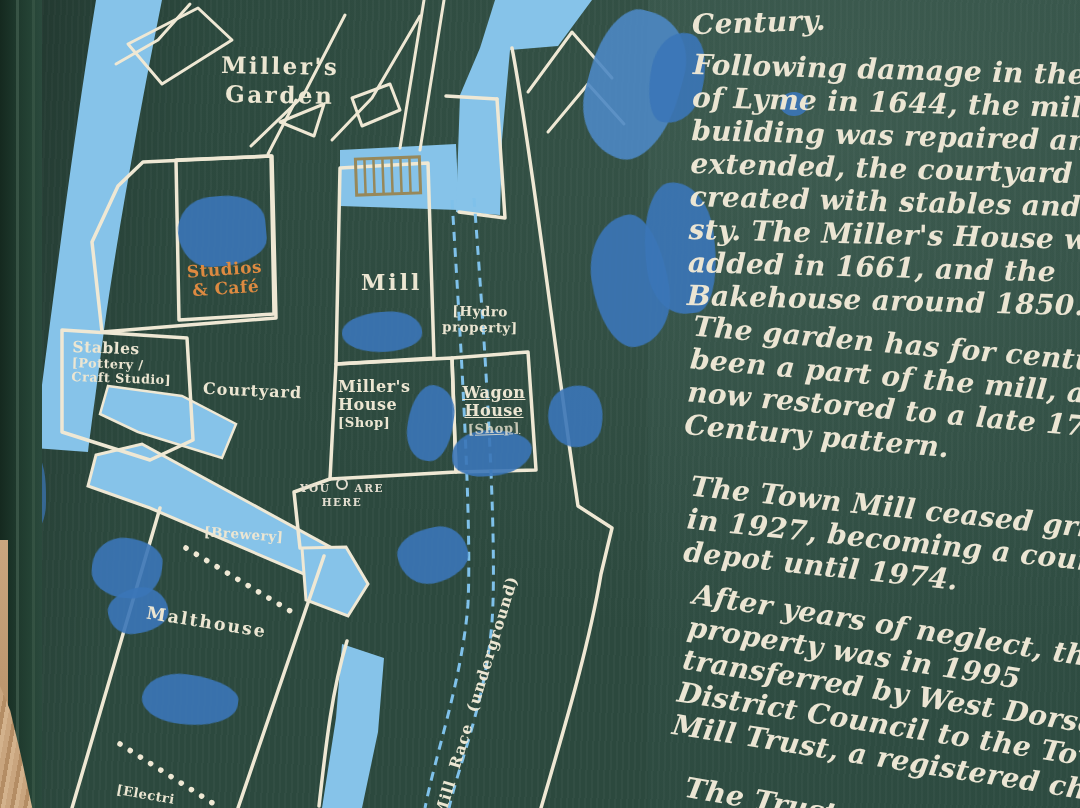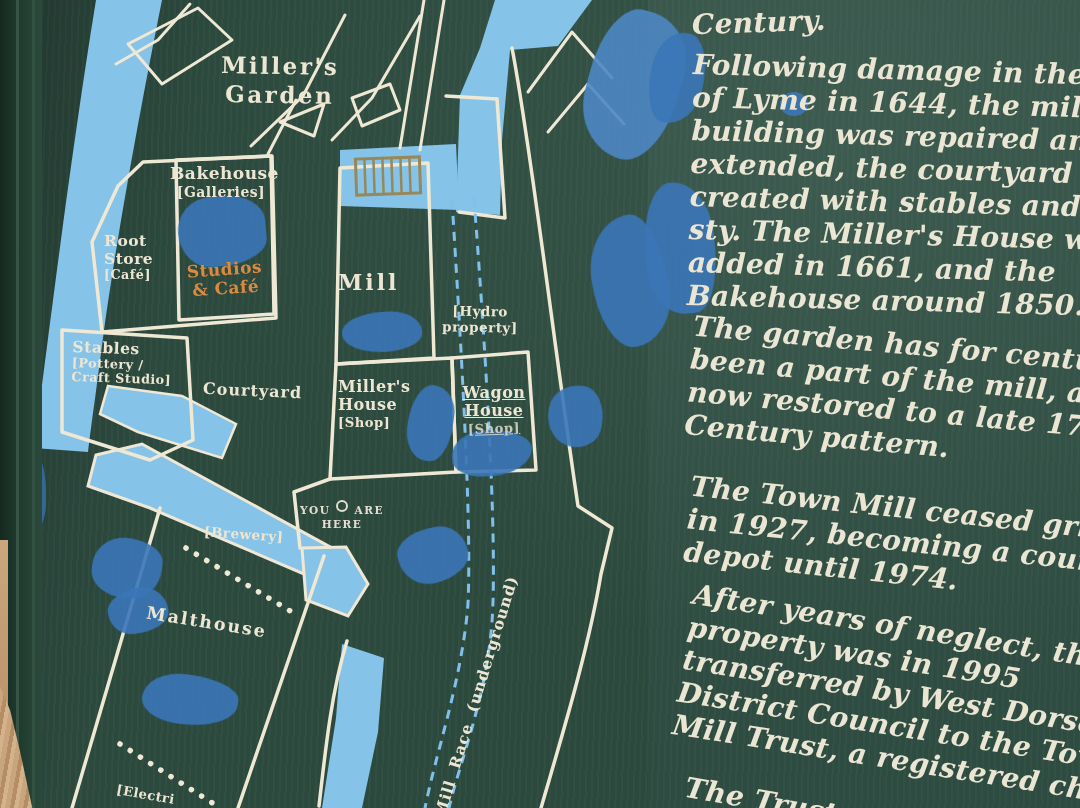--- a/index.html
+++ b/index.html
@@ -28,26 +28,26 @@
   
   .maplabel{position:absolute;color:#ece6d2;font-weight:bold;line-height:1.15;
     letter-spacing:.5px;text-align:center;white-space:nowrap;}
   .bracket{font-size:.82em;font-weight:bold;}
   .lbl-garden{left:212px;top:52px;width:136px;font-size:23px;letter-spacing:2.5px;transform:rotate(1deg);line-height:1.25;}
   .lbl-bakehouse{left:170px;top:164px;width:102px;font-size:17px;}
   .lbl-studios{left:180px;top:260px;width:90px;font-size:17px;color:#dd8a41;transform:rotate(-4deg);line-height:1.1;}
   .lbl-rootstore{left:104px;top:232px;width:70px;font-size:15.5px;text-align:left;}
   .lbl-stables{left:72px;top:340px;width:118px;font-size:15.5px;text-align:left;transform:rotate(2deg);}
   .lbl-courtyard{left:203px;top:382px;font-size:16px;transform:rotate(2.5deg);letter-spacing:1px;}
-  .lbl-mill{left:338px;top:270px;font-size:22px;letter-spacing:3px;}
+  .lbl-mill{left:361px;top:270px;font-size:22px;letter-spacing:3px;}
   .lbl-hydro{left:438px;top:304px;width:84px;font-size:13.5px;transform:rotate(1deg);}
   .lbl-millers{left:338px;top:378px;width:96px;font-size:16px;text-align:left;}
   .lbl-wagon{left:452px;top:384px;width:84px;font-size:16px;text-decoration:underline;}
   .lbl-wagon .shop{opacity:.8;transform:rotate(-2deg);}
-  .lbl-yah{left:294px;top:500px;width:96px;font-size:10.5px;letter-spacing:1.5px;color:#e4ded0;line-height:1.3;}
+  .lbl-yah{left:294px;top:478px;width:96px;font-size:10.5px;letter-spacing:1.5px;color:#e4ded0;line-height:1.3;}
   .yah-circle{display:inline-block;width:8px;height:8px;border:2px solid #e4ded0;border-radius:50%;
     vertical-align:2px;margin:0 1px;}
   .lbl-brewery{left:204px;top:527px;font-size:13.5px;transform:rotate(4deg);}
   .lbl-malthouse{left:146px;top:612px;font-size:17.5px;letter-spacing:2px;transform:rotate(9deg);}
   .lbl-electri{left:116px;top:788px;font-size:13px;transform:rotate(10deg);}
   .lbl-millrace{left:448px;top:802px;font-size:15.5px;transform:rotate(-73deg);
     transform-origin:left bottom;word-spacing:6px;letter-spacing:1px;}
   
   .text-panel{position:absolute;left:660px;top:0;width:420px;height:808px;color:#ebe5d3;
     font-family:"DejaVu Serif",serif;font-style:italic;font-weight:bold;}
@@ -145,32 +145,23 @@
   <div class="edge-strip"></div>
   <div class="edge-groove" style="left:16px;"></div>
   <div class="edge-groove" style="left:32px;opacity:.35;"></div>
   <div class="wood-sliver"></div>
   <div class="wood-post"></div>
 
   <div class="maplabel lbl-garden">
     <div>Miller's</div>
     <div>Garden</div>
   </div>
-  <div class="maplabel lbl-bakehouse">
-    <div>Bakehouse</div>
-    <div class="bracket">[Galleries]</div>
-  </div>
   <div class="maplabel lbl-studios">
     <div>Studios</div>
     <div>&amp; Café</div>
-  </div>
-  <div class="maplabel lbl-rootstore">
-    <div>Root</div>
-    <div>Store</div>
-    <div class="bracket">[Café]</div>
   </div>
   <div class="maplabel lbl-stables">
     <div>Stables</div>
     <div class="bracket">[Pottery /</div>
     <div class="bracket">Craft Studio]</div>
   </div>
   <div class="maplabel lbl-courtyard">Courtyard</div>
   <div class="maplabel lbl-mill">Mill</div>
   <div class="maplabel lbl-hydro">
     <div>[Hydro</div>

